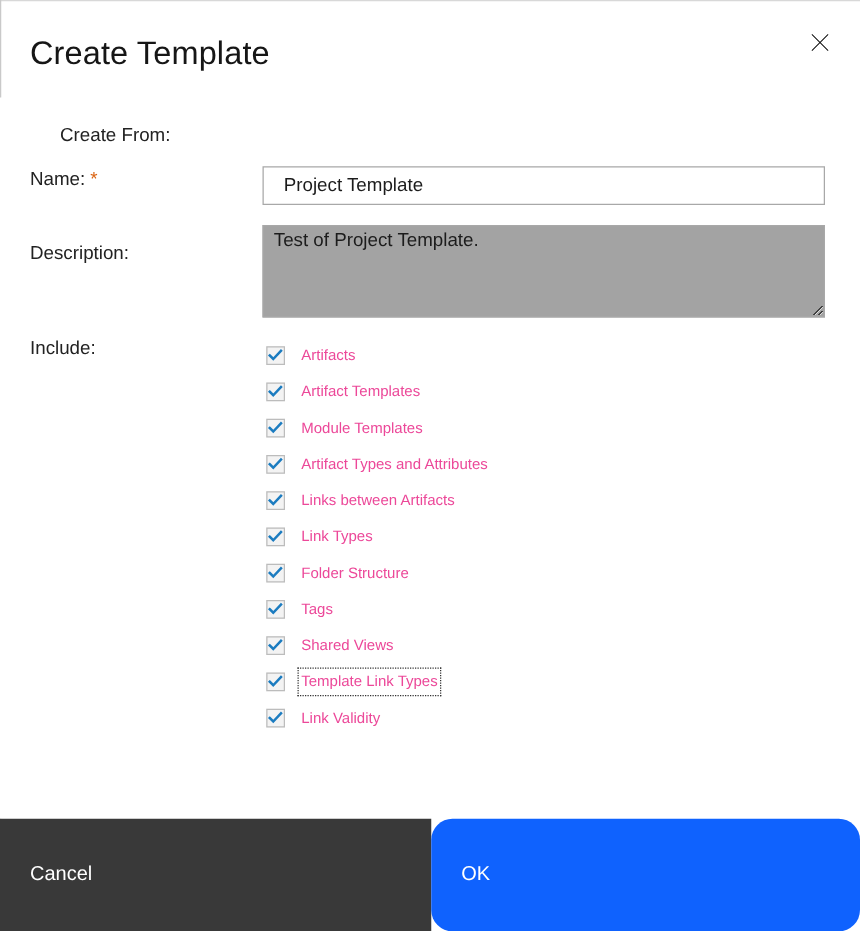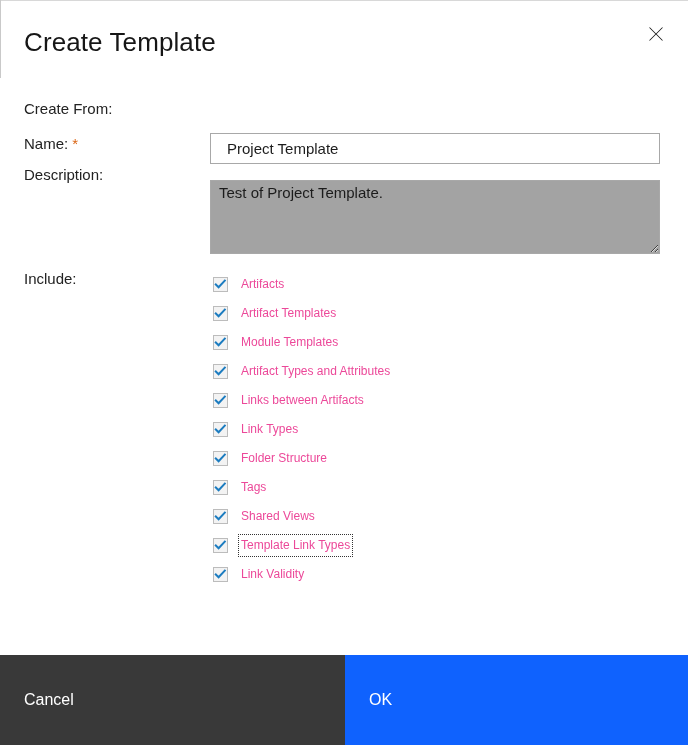--- a/index.html
+++ b/index.html
@@ -90,23 +90,23 @@
     color: #222222;
     line-height: 20px;
     white-space: nowrap;
   }
   .req-star {
     color: #da6413;
     font-size: 15px;
     padding-left: 4px;
   }
 
-  .lbl-createfrom { top: 21px; }
+  .lbl-createfrom { top: 21px; margin-left: 24px; }
   .lbl-name       { top: 56px; }
-  .lbl-description{ top: 87px; }
+  .lbl-description{ top: 115px; }
   .lbl-include    { top: 191px; }
 
   .text-input {
     position: absolute;
     left: 210px;
     top: 55px;
     width: 450px;
     height: 31px;
     box-sizing: border-box;
     border: 1px solid #a8a8a8;
@@ -203,20 +203,21 @@
     align-items: center;
     box-sizing: border-box;
   }
   .btn-cancel {
     width: 345px;
     background: #393939;
   }
   .btn-ok {
     width: 343px;
     background: #0f62fe;
+    border-radius: 17px;
   }
 </style>
 </head>
 <body>
 
 <div id="dialog">
 
   <div class="top-edge-line"></div>
   <div class="left-edge-line"></div>
 

